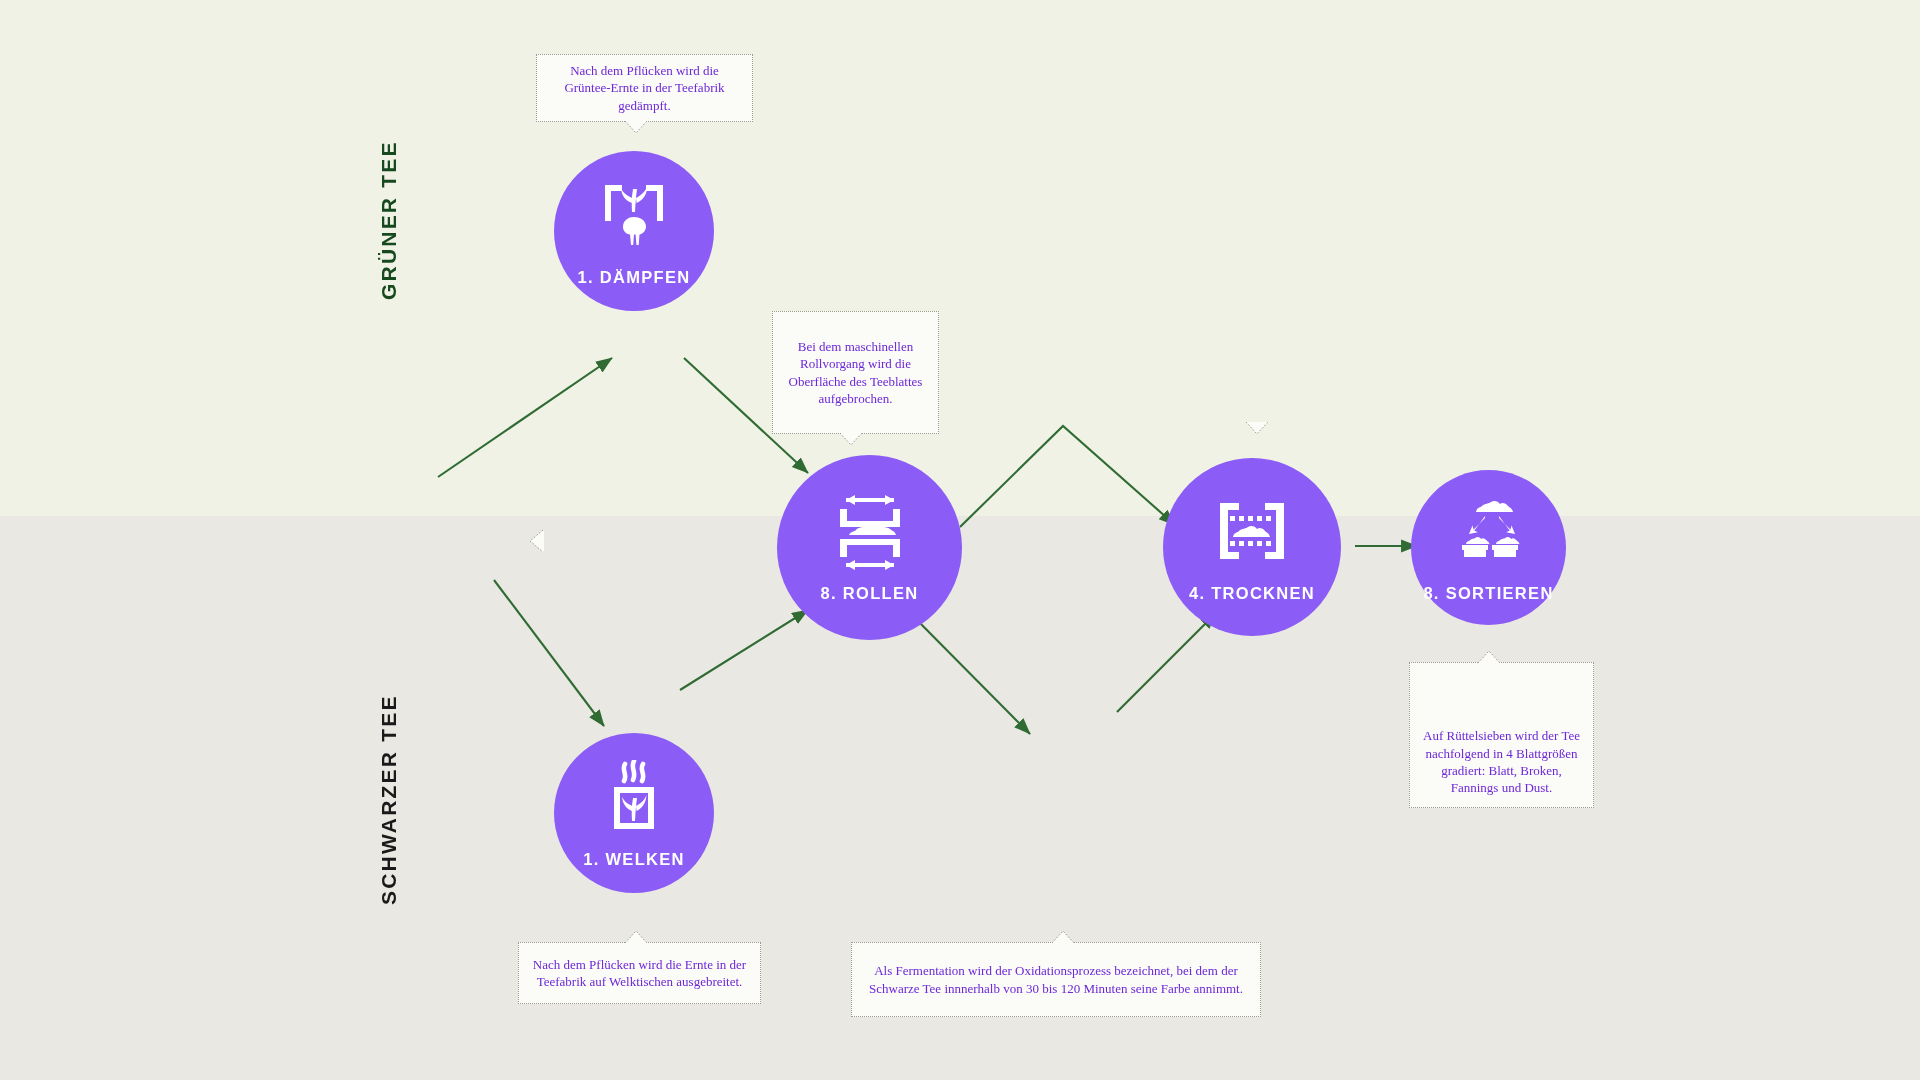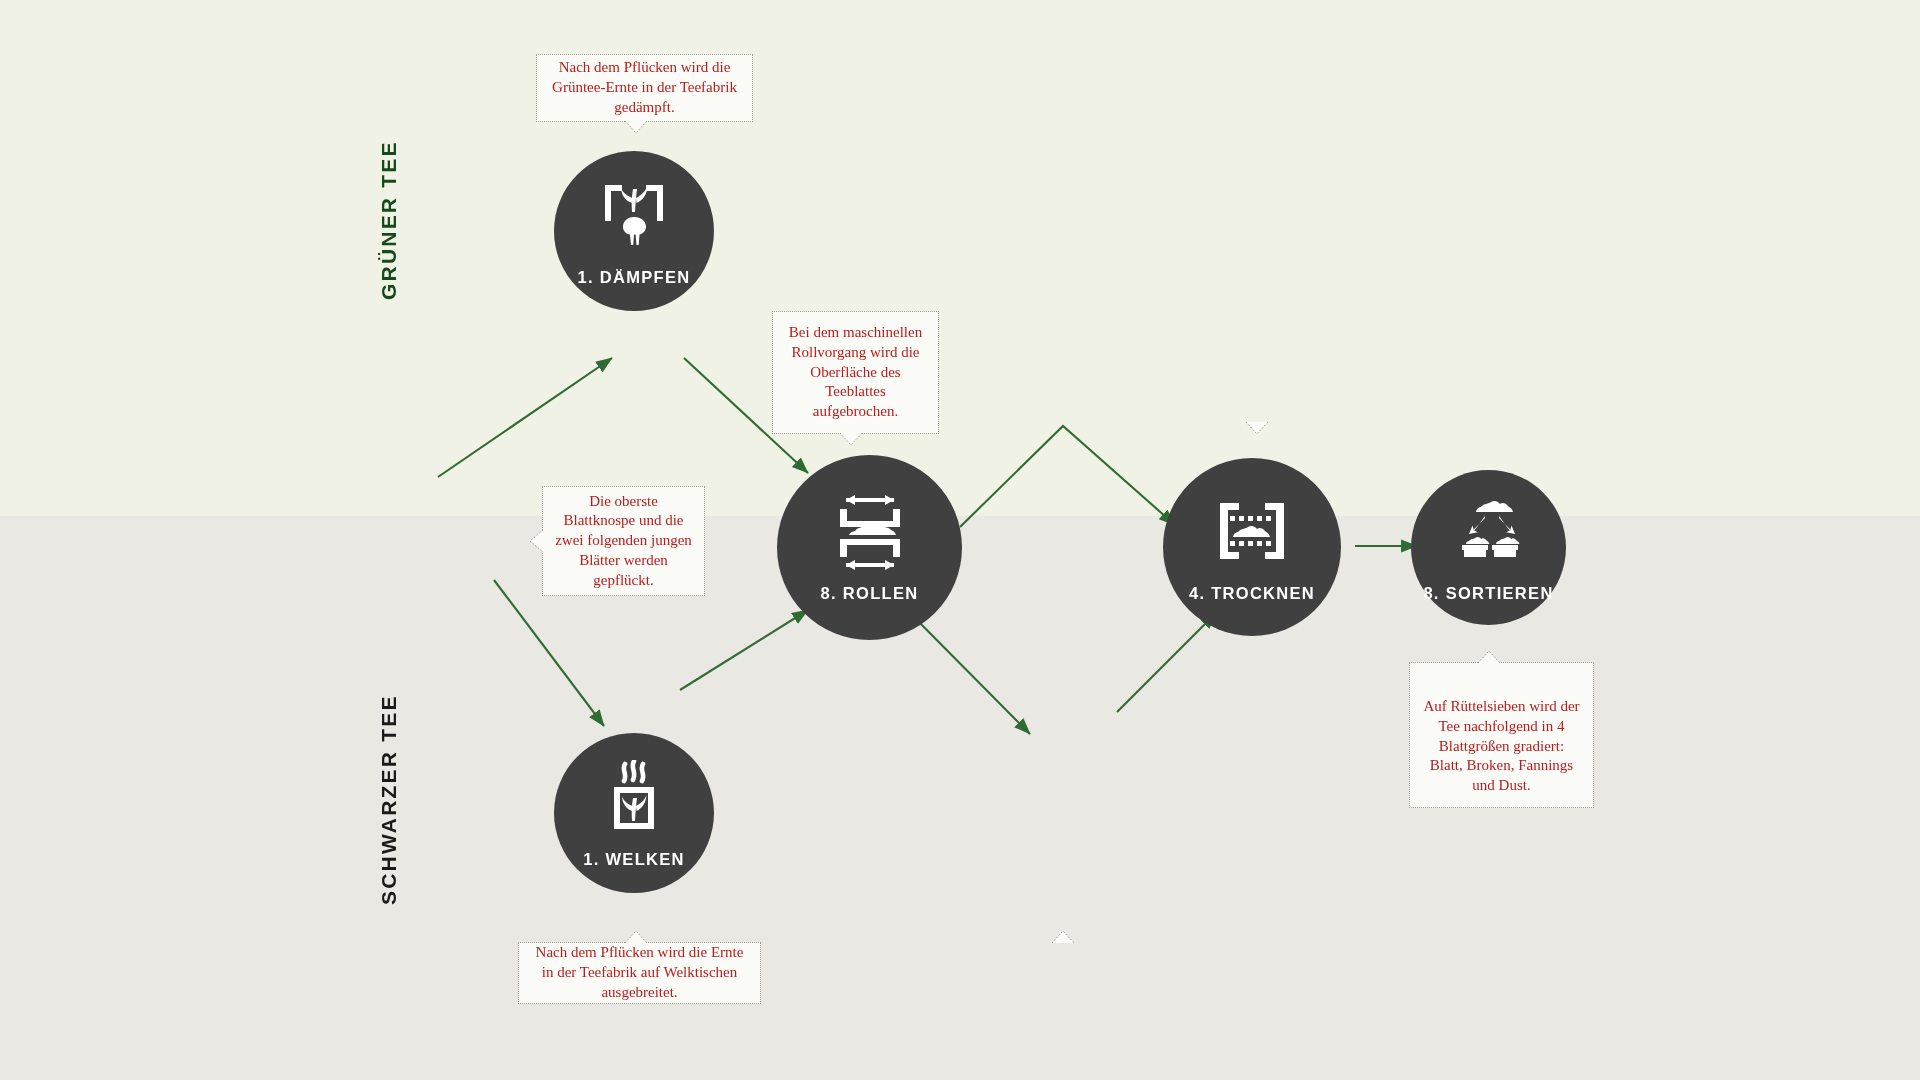--- a/index.html
+++ b/index.html
@@ -28,21 +28,21 @@
     transform-origin:left top;
     transform:rotate(-90deg);
   }
   #label-green{left:377px;top:300px;color:#17491f;}
   #label-black{left:377px;top:905px;color:#1a1a1a;}
 
   
   .node{
     position:absolute;
     border-radius:50%;
-    background:#404040;
+    background:#8b5cf6;
     display:flex;
     flex-direction:column;
     align-items:center;
     justify-content:center;
   }
   .node .glyph{
     width:78px;height:78px;
     display:flex;align-items:center;justify-content:center;
     margin-bottom:14px;
   }
@@ -57,23 +57,23 @@
     white-space:pre-line;
   }
 
   
   .callout{
     position:absolute;
     background:#fbfbf8;
     border:1px dotted #9a9a8f;
     box-sizing:border-box;
     font-family:"Liberation Serif", serif;
-    font-size:15px;
+    font-size:13px;
     line-height:1.32;
-    color:#b91c1c;
+    color:#6d28d9;
     text-align:center;
     padding:11px 12px;
     display:flex;align-items:center;justify-content:center;
   }
   .callout .txt{display:block;width:100%;}
   
   .tail{position:absolute;width:22px;height:13px;overflow:hidden;}
   .tail svg{display:block;}
 </style>
 </head>
@@ -214,23 +214,20 @@
   <div class="callout" style="left:536px;top:54px;width:217px;height:68px;">
     <span class="txt">Nach dem Pflücken wird die Grüntee-Ernte in der Teefabrik gedämpft.</span>
   </div>
   <div class="tail" style="left:625px;top:121px;">
     <svg width="22" height="13" viewBox="0 0 22 13">
       <path d="M0 0 L11 12 L22 0" fill="#fbfbf8" stroke="#9a9a8f" stroke-width="1" stroke-dasharray="1.6 1.8"></path>
       <path d="M1 0 L21 0" stroke="#fbfbf8" stroke-width="2.4"></path>
     </svg>
   </div>
 
-  <div class="callout" style="left:542px;top:486px;width:163px;height:110px;">
-    <span class="txt">Die oberste Blattknospe und die zwei folgenden jungen Blätter werden gepflückt.</span>
-  </div>
   <div class="tail" style="left:530px;top:530px;width:14px;height:22px;">
     <svg width="14" height="22" viewBox="0 0 14 22">
       <path d="M13 0 L0 11 L13 22" fill="#fbfbf8" stroke="#9a9a8f" stroke-width="1" stroke-dasharray="1.6 1.8"></path>
       <path d="M13 1 L13 21" stroke="#fbfbf8" stroke-width="2.4"></path>
     </svg>
   </div>
 
   <div class="callout" style="left:772px;top:311px;width:167px;height:123px;">
     <span class="txt">Bei dem maschinellen Rollvorgang wird die Oberfläche des Teeblattes aufgebrochen.</span>
   </div>
@@ -261,20 +258,23 @@
   <div class="callout" style="left:518px;top:942px;width:243px;height:62px;">
     <span class="txt">Nach dem Pflücken wird die Ernte in der Teefabrik auf Welktischen ausgebreitet.</span>
   </div>
   <div class="tail" style="left:625px;top:930px;">
     <svg width="22" height="13" viewBox="0 0 22 13">
       <path d="M0 13 L11 1 L22 13" fill="#fbfbf8" stroke="#9a9a8f" stroke-width="1" stroke-dasharray="1.6 1.8"></path>
       <path d="M1 13 L21 13" stroke="#fbfbf8" stroke-width="2.4"></path>
     </svg>
   </div>
 
+  <div class="callout" style="left:851px;top:942px;width:410px;height:75px;">
+    <span class="txt">Als Fermentation wird der Oxidationsprozess bezeichnet, bei dem der Schwarze Tee innnerhalb von 30 bis 120 Minuten seine Farbe annimmt.</span>
+  </div>
   <div class="tail" style="left:1052px;top:930px;">
     <svg width="22" height="13" viewBox="0 0 22 13">
       <path d="M0 13 L11 1 L22 13" fill="#fbfbf8" stroke="#9a9a8f" stroke-width="1" stroke-dasharray="1.6 1.8"></path>
       <path d="M1 13 L21 13" stroke="#fbfbf8" stroke-width="2.4"></path>
     </svg>
   </div>
 
 </div>
 
 </body></html>

